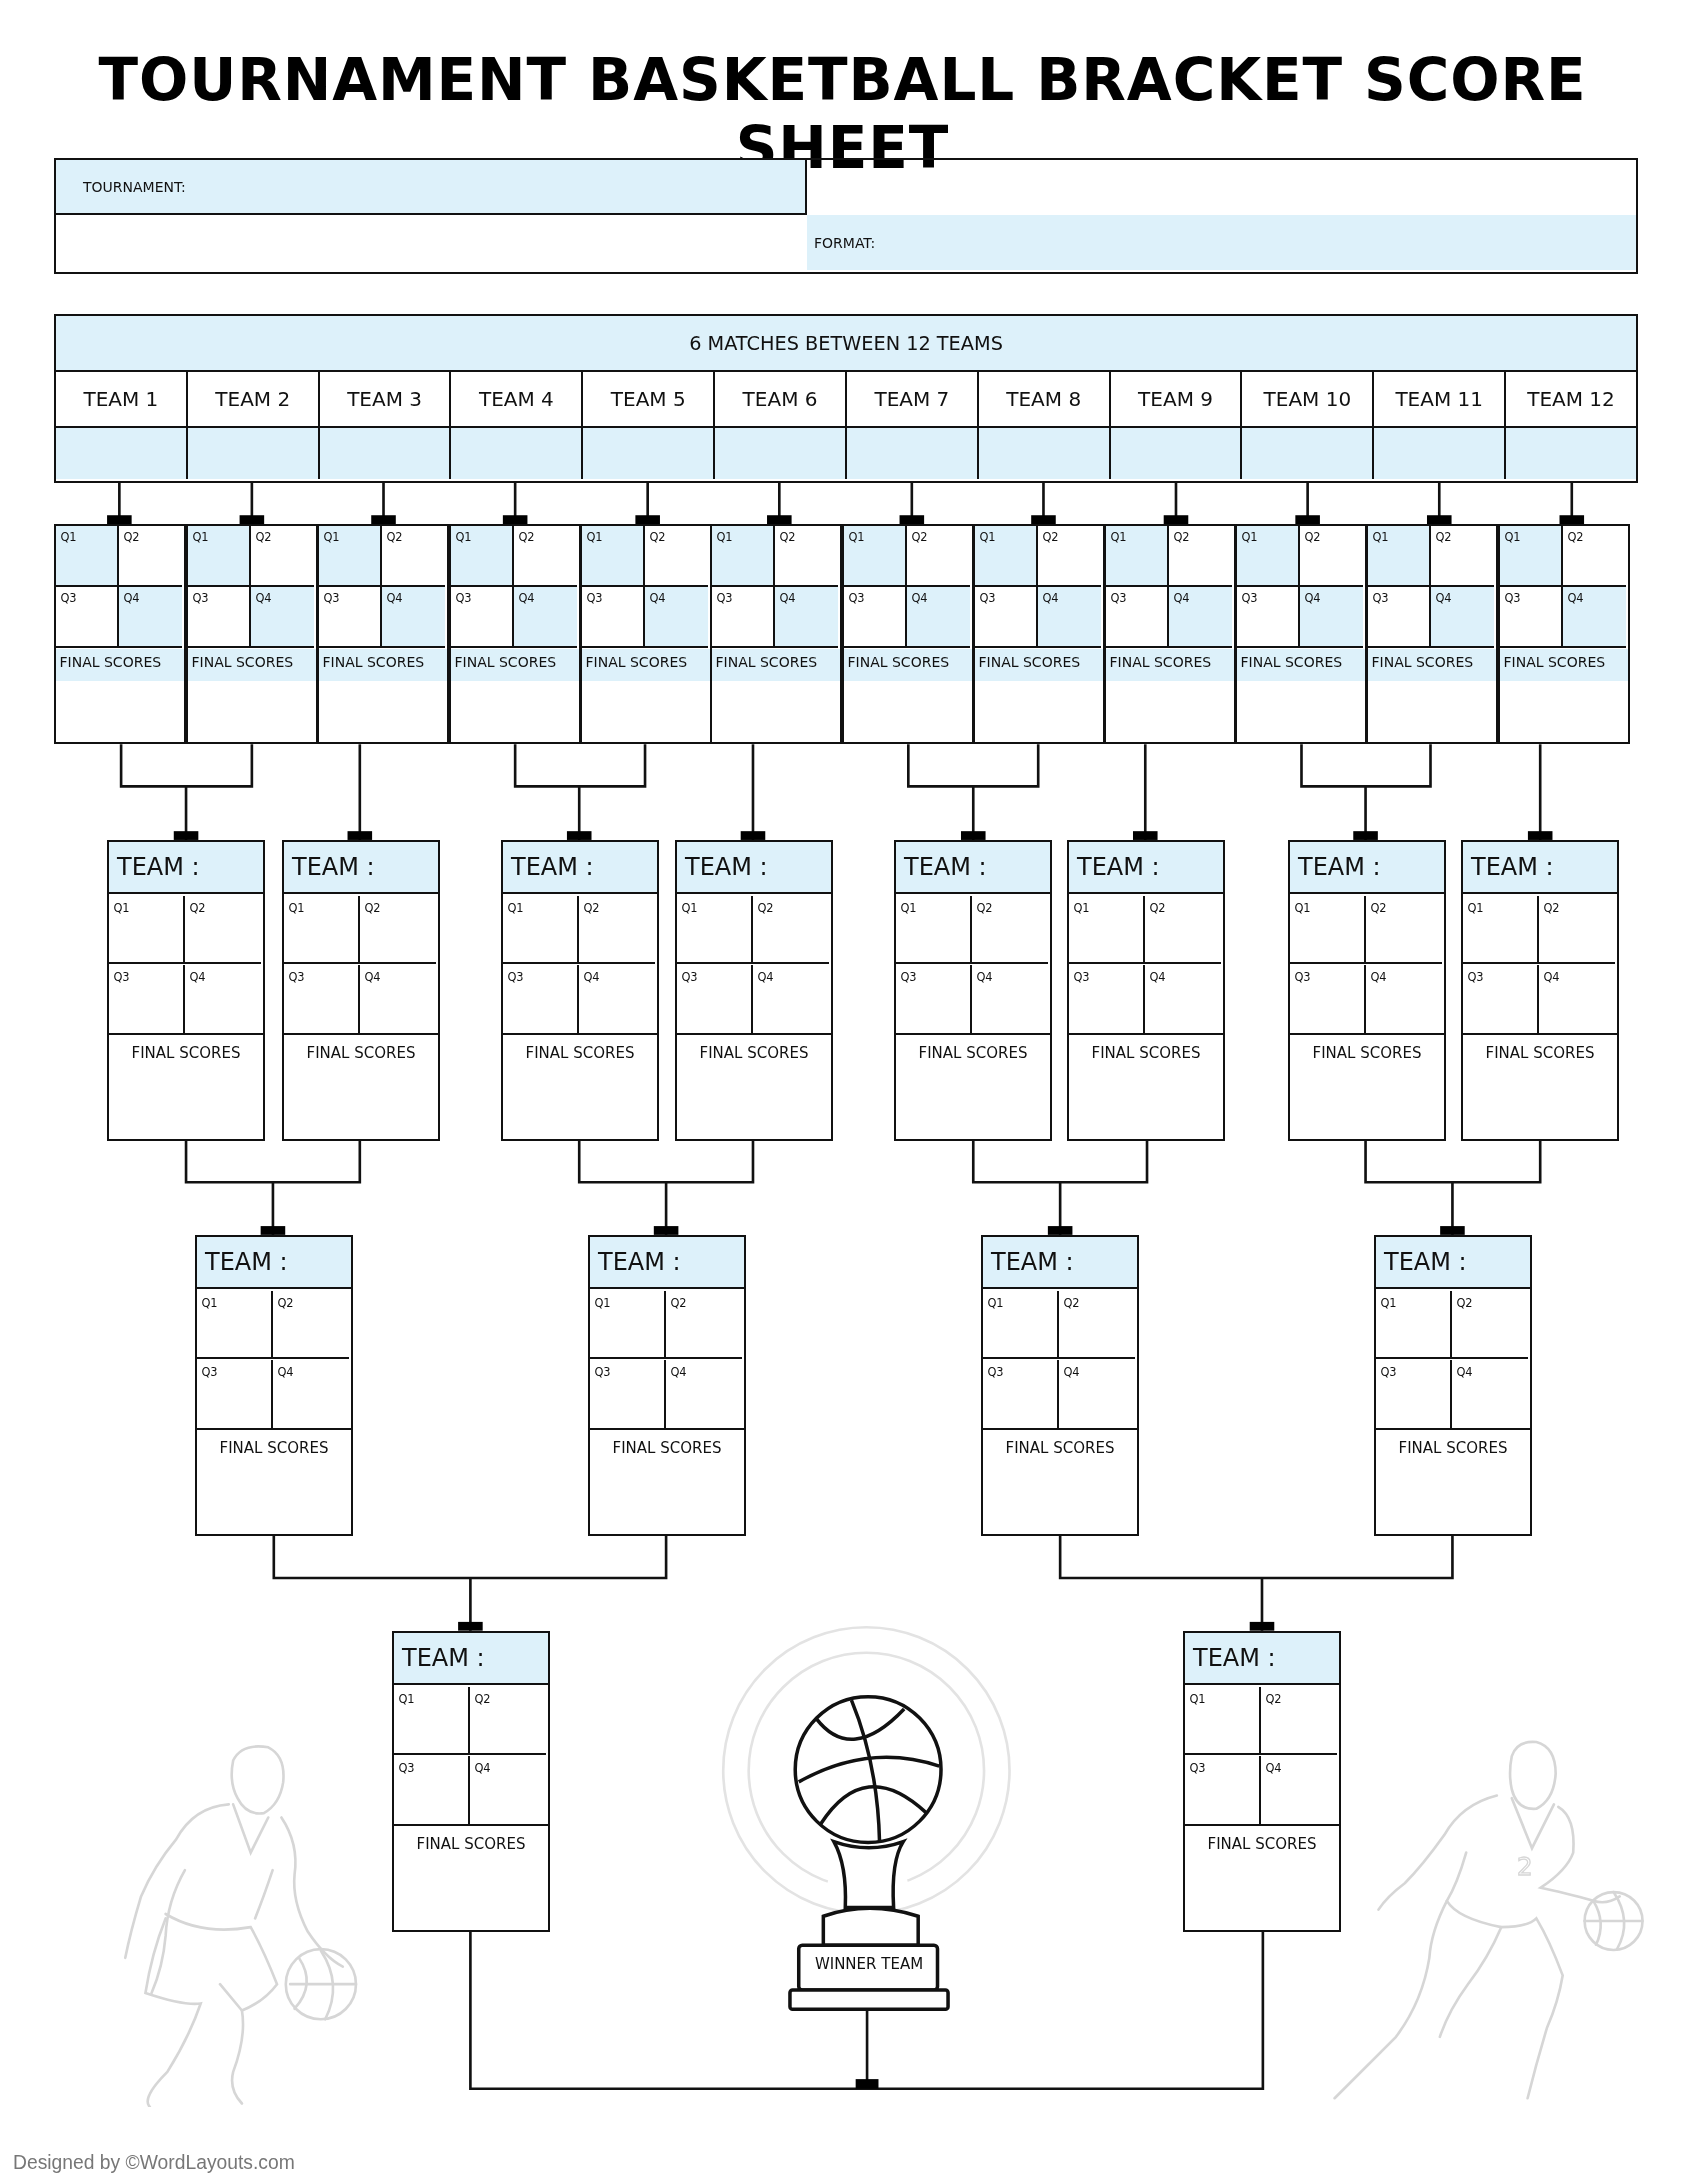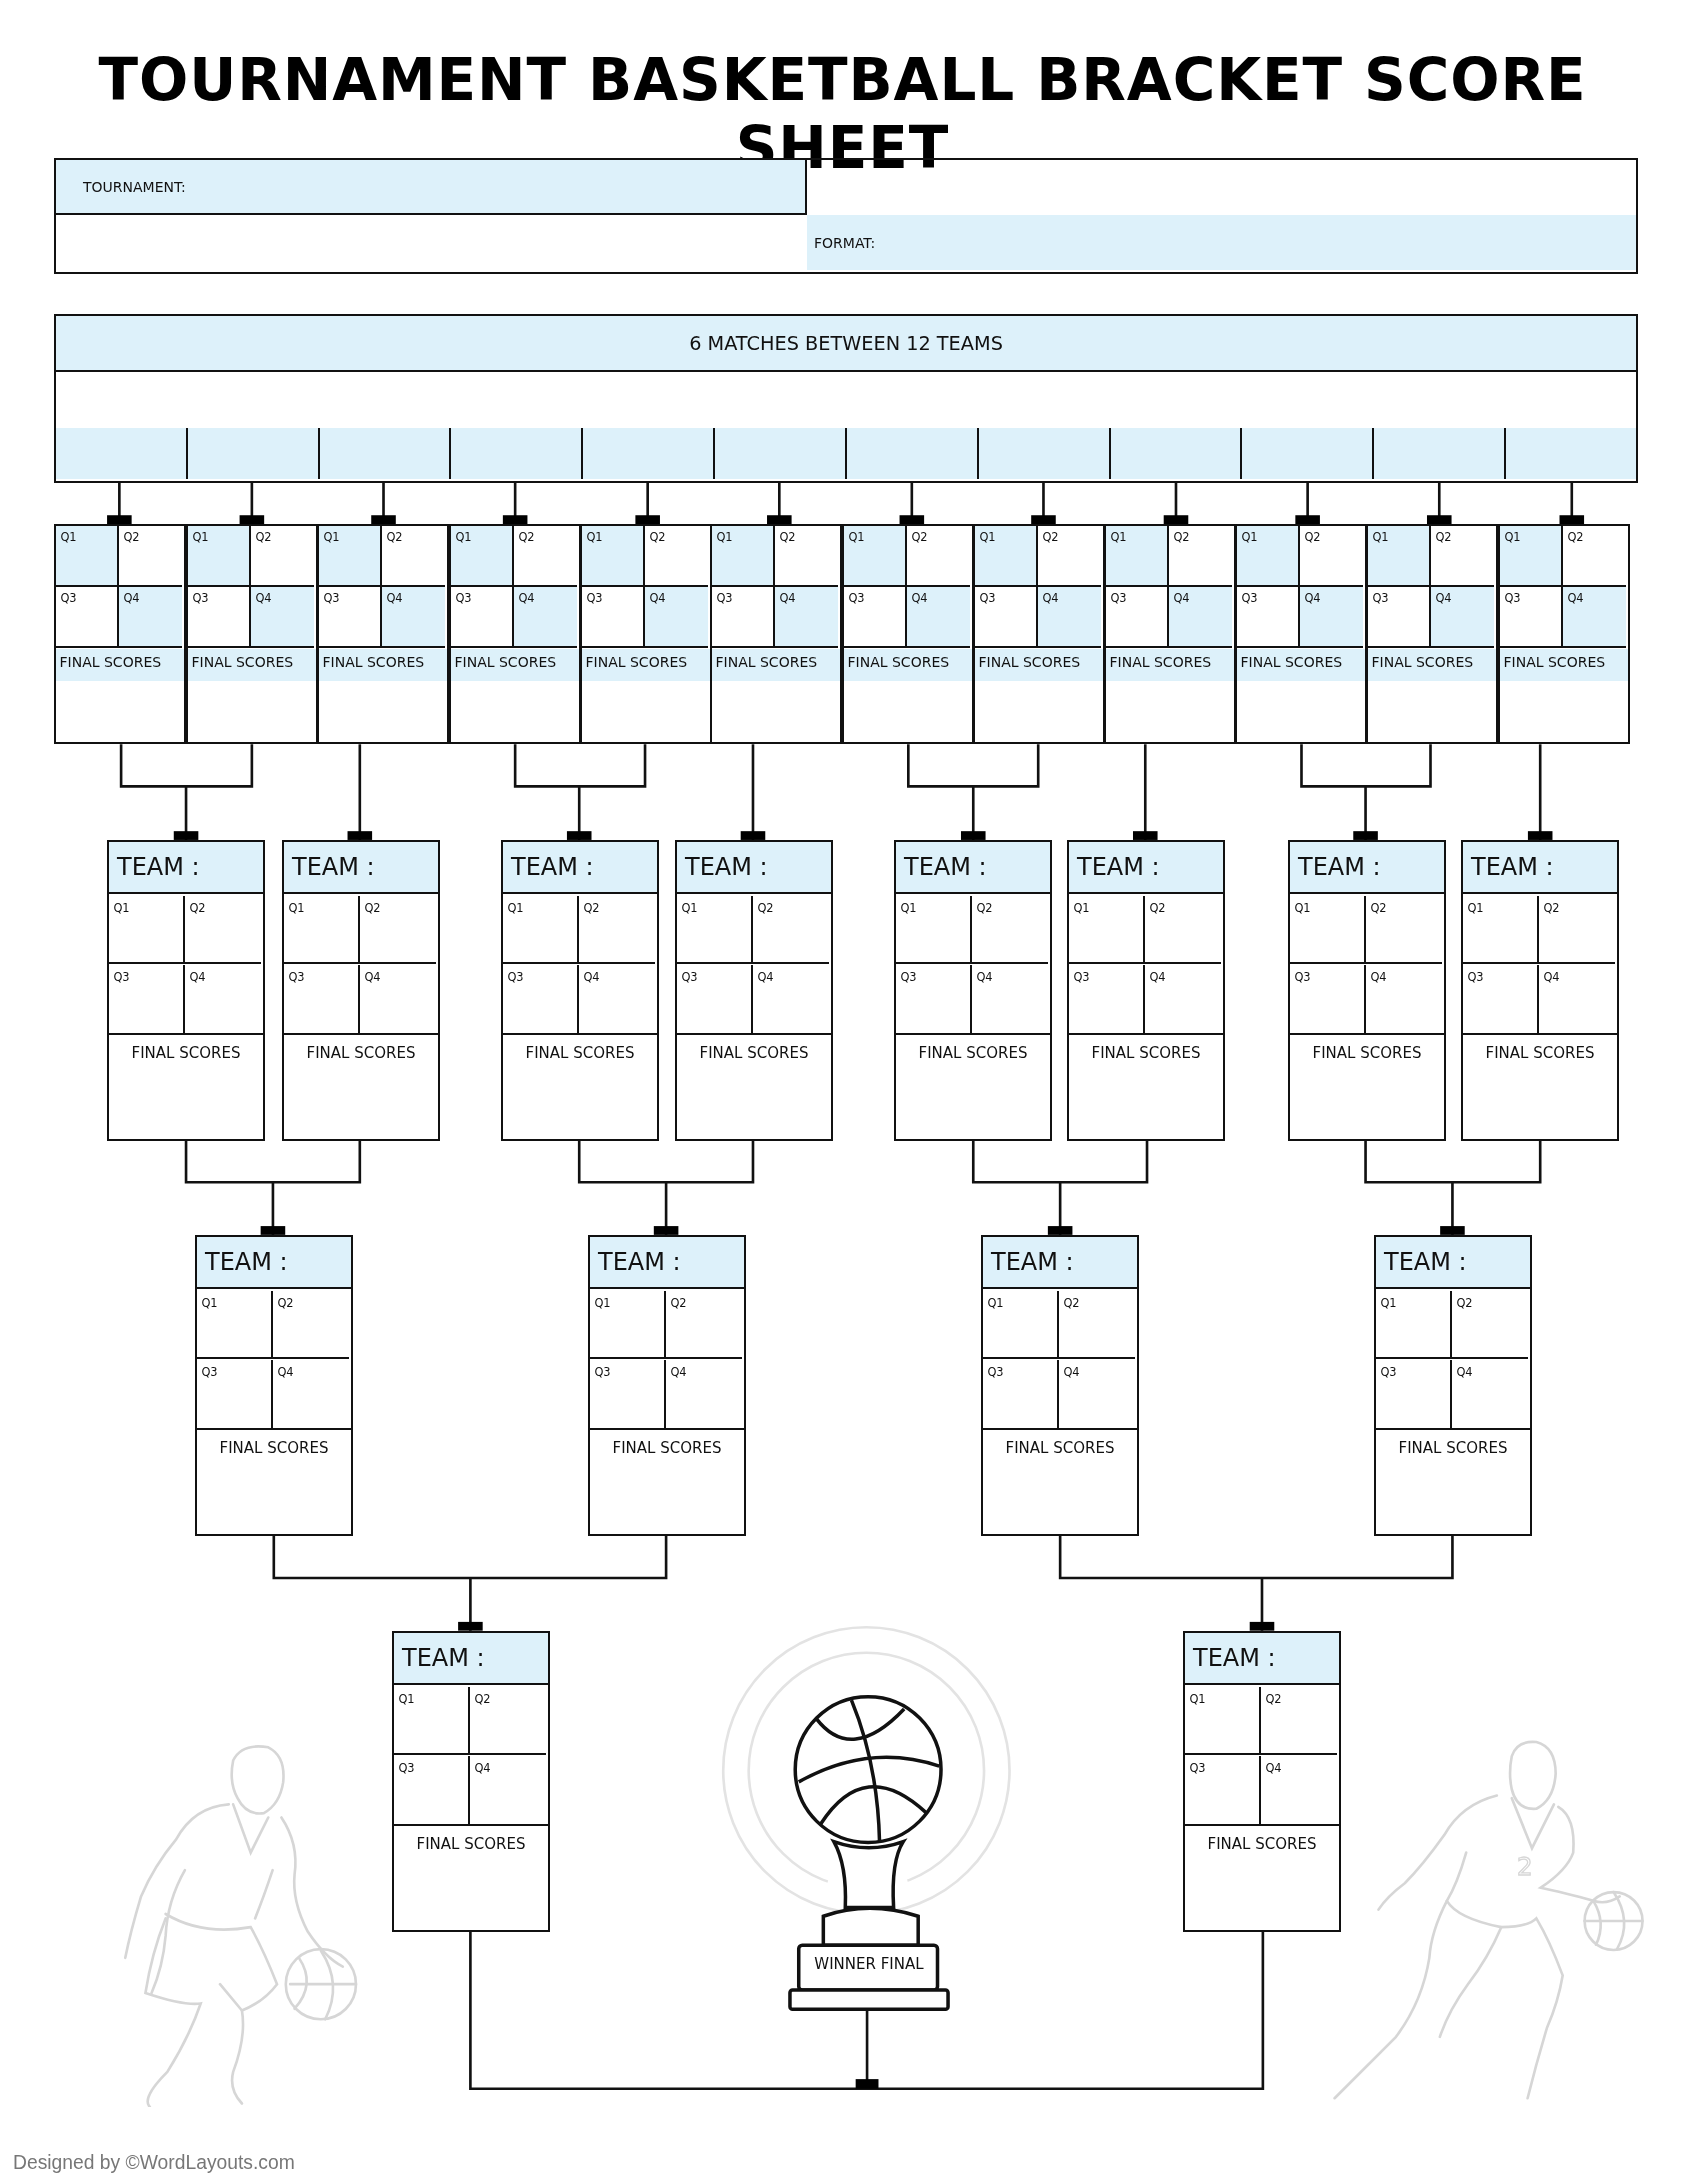--- a/index.html
+++ b/index.html
@@ -39,20 +39,34 @@
   <div class="info-cell blue" style="left:0;top:0;width:751px;height:55px;border-right:2.6px solid #111;border-bottom:2.6px solid #111;">
       <span>TOURNAMENT:</span>
     </div>
   <div class="info-cell blue" style="left:751px;top:55px;width:829px;height:55px;padding-left:7px;">
       <span>FORMAT:</span>
     </div>
 </div>
 
 <div class="abs matches">
   <div class="matches-head blue">6 MATCHES BETWEEN 12 TEAMS</div>
+  <div class="team-row">
+    <div class="tc">TEAM 1</div>
+    <div class="tc">TEAM 2</div>
+    <div class="tc">TEAM 3</div>
+    <div class="tc">TEAM 4</div>
+    <div class="tc">TEAM 5</div>
+    <div class="tc">TEAM 6</div>
+    <div class="tc">TEAM 7</div>
+    <div class="tc">TEAM 8</div>
+    <div class="tc">TEAM 9</div>
+    <div class="tc">TEAM 10</div>
+    <div class="tc">TEAM 11</div>
+    <div class="tc">TEAM 12</div>
+  </div>
   <div class="fill-row blue">
     <div class="fc"></div>
     <div class="fc"></div>
     <div class="fc"></div>
     <div class="fc"></div>
     <div class="fc"></div>
     <div class="fc"></div>
     <div class="fc"></div>
     <div class="fc"></div>
     <div class="fc"></div>
@@ -373,21 +387,21 @@
   <circle cx="189" cy="176" r="83" fill="#fff" stroke="#111" stroke-width="4"></circle>
   <path d="M170 97 Q200 170 202 258" stroke="#111" stroke-width="4" fill="none"></path>
   <path d="M130 118 Q170 170 230 107" stroke="#111" stroke-width="4" fill="none"></path>
   <path d="M110 190 Q190 145 270 172" stroke="#111" stroke-width="4" fill="none"></path>
   <path d="M135 238 Q185 160 255 225" stroke="#111" stroke-width="4" fill="none"></path>
   <path d="M150 258 Q190 272 229 258 Q215 280 218 333 L163 333 Q165 285 150 258 Z" fill="#fff" stroke="#111" stroke-width="4"></path>
   <path d="M138 376 V343 Q190 325 246 343 V376 Z" fill="#fff" stroke="#111" stroke-width="4"></path>
   <rect x="110" y="376" width="158" height="51" rx="4" fill="#fff" stroke="#111" stroke-width="4"></rect>
   <rect x="100" y="427" width="180" height="22" rx="3" fill="#fff" stroke="#111" stroke-width="4"></rect>
 </svg>
-<div class="abs" style="left:799px;top:1955px;width:140px;text-align:center;font-size:15px;">WINNER FINAL</div>
+<div class="abs" style="left:799px;top:1955px;width:140px;text-align:center;font-size:15px;">WINNER TEAM</div>
 
 <svg class="abs" style="left:53px;top:1721px;" width="334" height="386" viewBox="0 0 380 440">
   <g stroke="#d6d6d6" stroke-width="3" fill="none" stroke-linecap="round">
     <path d="M205 45 Q215 25 245 30 Q265 40 262 70 Q258 95 240 105 Q220 108 210 88 Q200 70 205 45 Z"></path>
     <path d="M200 95 Q160 98 140 135 Q115 165 100 200 Q88 240 82 270"></path>
     <path d="M205 95 L225 150 L245 110"></path>
     <path d="M260 110 Q280 140 275 175 Q272 205 290 240 Q310 270 330 280"></path>
     <path d="M150 170 Q130 205 128 245 Q125 280 112 310"></path>
     <path d="M250 170 Q240 200 230 225"></path>
     <path d="M128 220 Q170 245 225 235 Q240 262 255 300 Q240 320 215 330 L190 300"></path>

